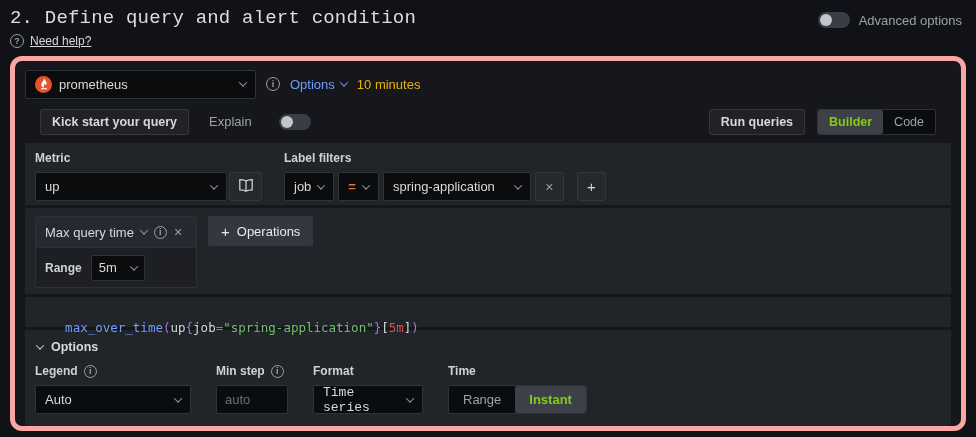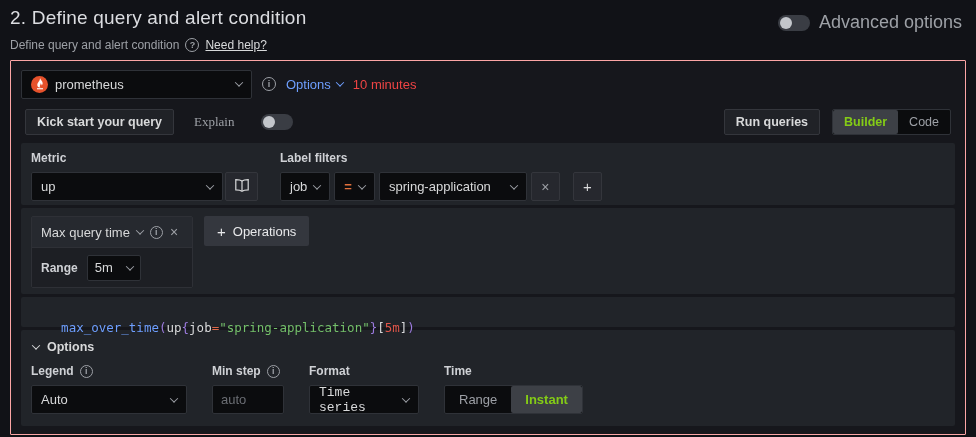--- a/index.html
+++ b/index.html
@@ -2,55 +2,55 @@
 <html><head>
 <meta charset="utf-8">
 <style>
   * { box-sizing: border-box; margin: 0; padding: 0; }
   html,body { width: 976px; height: 437px; background:#111217; overflow:hidden;
     font-family:"Liberation Sans", sans-serif; color:#d8d9da; }
 
   
   .page-header { padding: 7px 14px 0 10px; }
   .header-row { display:flex; align-items:flex-start; justify-content:space-between; }
-  .page-title { font-size:19px; font-weight:500; color:#dcdde1; letter-spacing:.2px; }
+  .page-title { font-size:19px; font-weight:500; color:#dcdde1; letter-spacing:.2px;font-family:Liberation Mono, monospace; }
   .adv-toggle-wrap { display:flex; align-items:center; gap:9px; margin-top:5px; }
   .muted { color:#9da0a6; }
   .sub-row { margin-top:5px; display:flex; align-items:center; gap:6px; font-size:12px; color:#9da0a6; }
   .help-link { color:#d8d9da; font-weight:500; text-decoration:underline; cursor:pointer; }
 
   
   .toggle { position:relative; width:32px; height:16px; border-radius:9px; background:#3a3d44; flex:none; cursor:pointer; }
   .toggle::after { content:""; position:absolute; left:2px; top:2px; width:12px; height:12px; border-radius:50%; background:#c3c6cb; }
 
   
   .icirc { width:14px; height:14px; border:1px solid #9da0a6; border-radius:50%; color:#9da0a6;
     font-size:9px; line-height:12px; text-align:center; font-weight:600; flex:none; }
   .chev { width:6px; height:6px; border-right:1.5px solid; border-bottom:1.5px solid; border-color:#9da0a6;
     transform:rotate(45deg) translate(-1px,-1px); flex:none; display:inline-block; }
   .chev.blue { border-color:#6e9fff; }
   .xglyph { color:#9da0a6; font-size:14px; line-height:1; }
   .prom-icon { width:17px; height:17px; border-radius:50%; background:#e6522c; display:flex; align-items:center; justify-content:center; flex:none; }
 
   
-  .container { margin:8px 10px 0 10px; height:375px; background:#16171c; border:1px solid #fca5a5; border-radius:1px; padding:8px 10px; }
+  .container { margin:8px 10px 0 10px; height:375px; background:#16171c; border:5px solid #fca5a5; border-radius:12px; padding:8px 10px; }
 
   .ds-row { display:flex; align-items:center; gap:10px; height:30px; margin-bottom:9px; }
   .select { background:#0b0c0e; border:1px solid #2f3238; border-radius:2px; height:29px;
     display:flex; align-items:center; gap:7px; padding:0 9px; font-size:13px; color:#d8d9da; cursor:pointer; }
   .select .chev { margin-left:auto; }
   .ds-picker { width:231px; }
   .options-link { display:flex; align-items:center; gap:6px; color:#6e9fff; font-size:13px; cursor:pointer; }
-  .interval { font-size:13px; color:#ef4444; }
-
-  
-  .toolbar { display:flex; align-items:center; gap:12px; margin:1px 4px 8px; height:27px; }
+  .interval { font-size:13px; color:#eab308; }
+
+  
+  .toolbar { display:flex; align-items:center; gap:12px; margin:1px 15px 8px; height:27px; }
   .btn { background:#202227; border:1px solid #34363c; border-radius:2px; height:26px; padding:0 11px;
     display:flex; align-items:center; font-size:12.5px; font-weight:600; color:#d8d9da; cursor:pointer; }
-  .explain-wrap { display:flex; align-items:center; gap:27px; margin-left:8px;font-family:Liberation Serif, serif; }
+  .explain-wrap { display:flex; align-items:center; gap:27px; margin-left:8px; }
   .spacer { flex:1; }
   .seg-group { display:flex; align-items:stretch; background:#0b0c0e; border:1px solid #2f3238; border-radius:2px; height:26px; overflow:hidden; }
   .seg { display:flex; align-items:center; padding:0 11px; font-size:12.5px; color:#9da0a6; cursor:pointer; }
   .seg.selected { background:#3d4046; color:#84cc16; font-weight:600; border-radius:2px; }
 
   
   .block { background:#212429; border-radius:2px; margin-bottom:3px; padding:8px 10px; }
   .field-label { font-size:12px; font-weight:600; color:#cfd1d5; margin-bottom:7px; display:flex; align-items:center; gap:6px; }
   .row { display:flex; align-items:flex-start; }
   .controls { display:flex; align-items:center; }
@@ -89,25 +89,24 @@
   .type-group .seg { font-size:13px; padding:0 14px; }
 </style>
 </head>
 <body>
 
 <div class="page-header">
   <div class="header-row">
     <div class="page-title">2. Define query and alert condition</div>
     <div class="adv-toggle-wrap">
       <div class="toggle"></div>
-      <span class="muted" style="font-size:18px">Advanced options</span>
+      <span class="muted" style="font-size:13px">Advanced options</span>
     </div>
   </div>
   <div class="sub-row">
-    <span>Define query and alert condition</span>
     <span class="icirc">?</span>
     <span class="help-link">Need help?</span>
   </div>
 </div>
 
 <div class="container">
 
   <div class="ds-row">
     <div class="select ds-picker">
       <span class="prom-icon">

